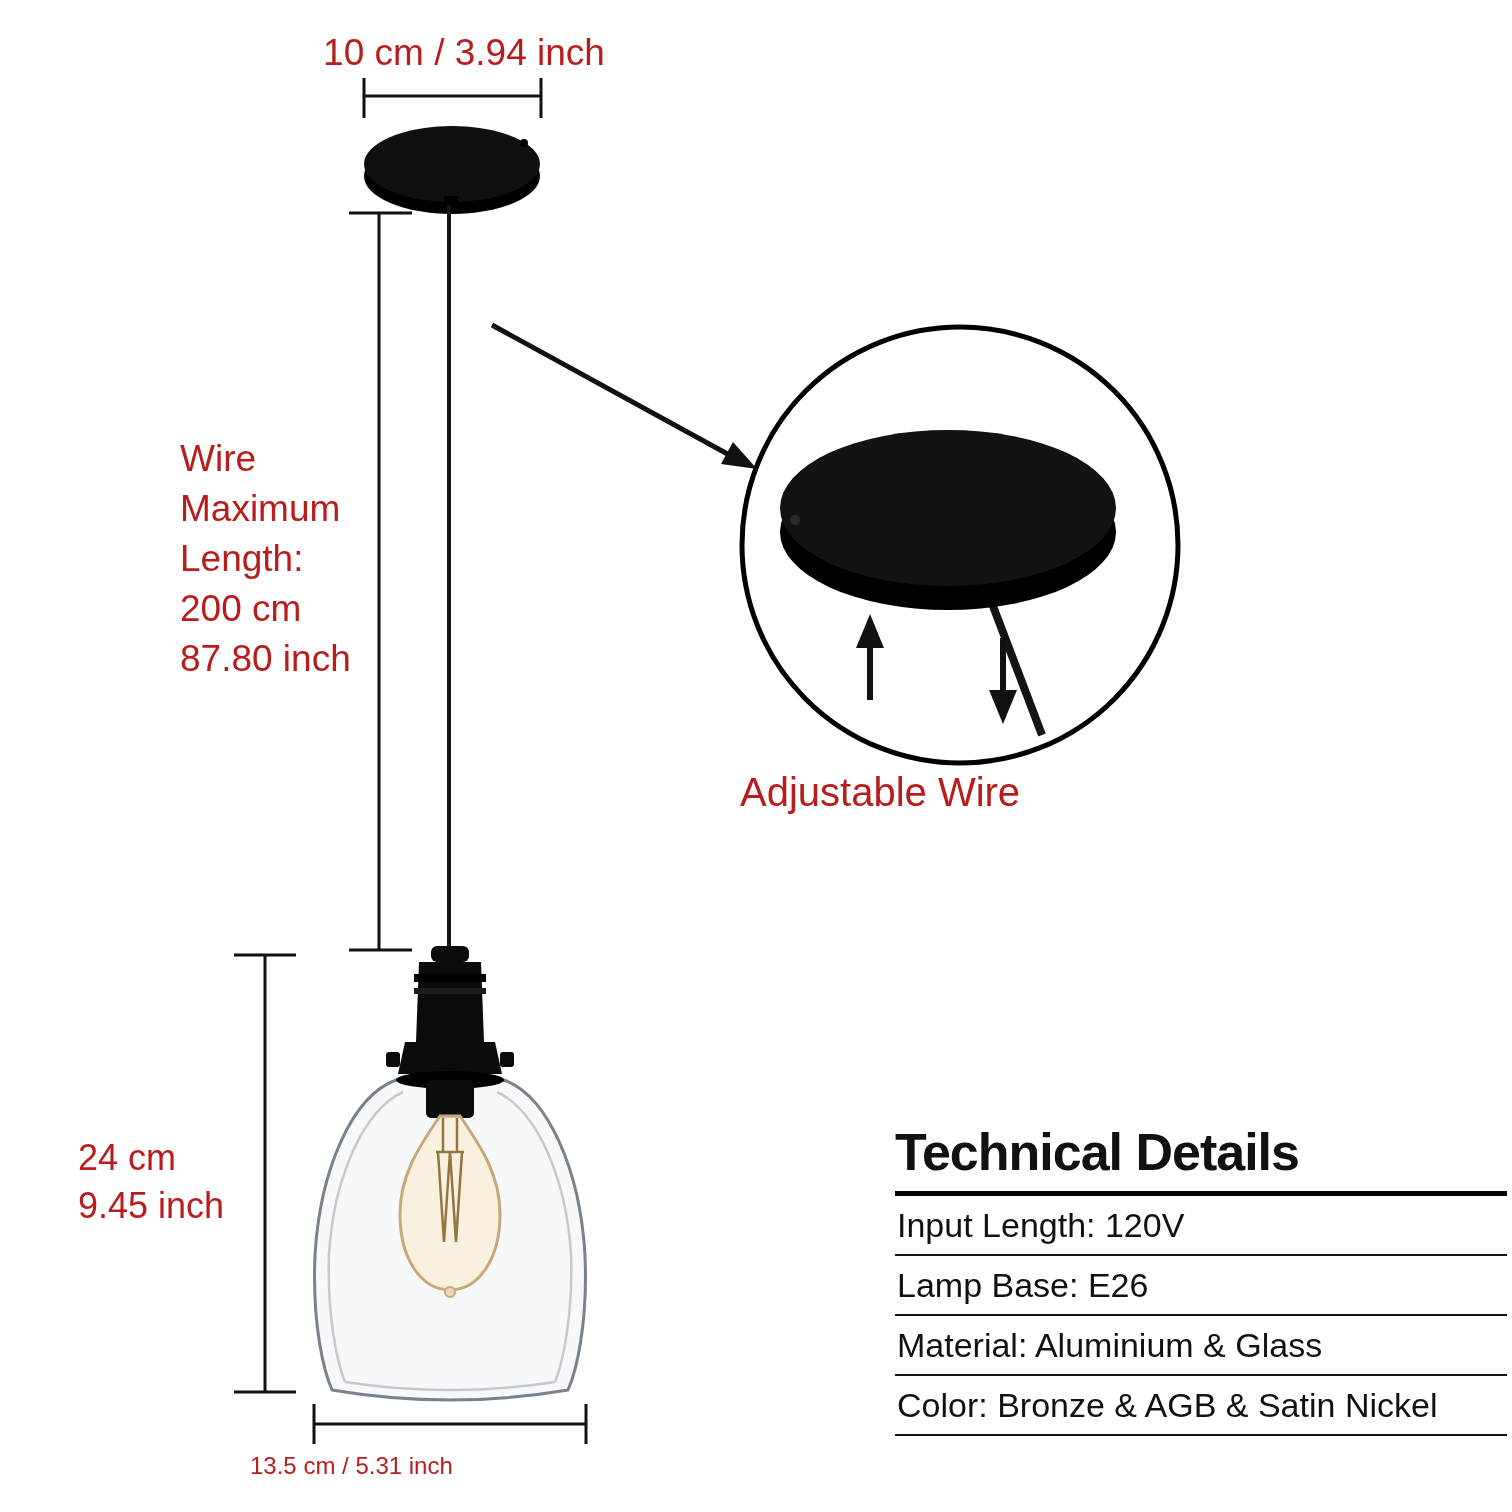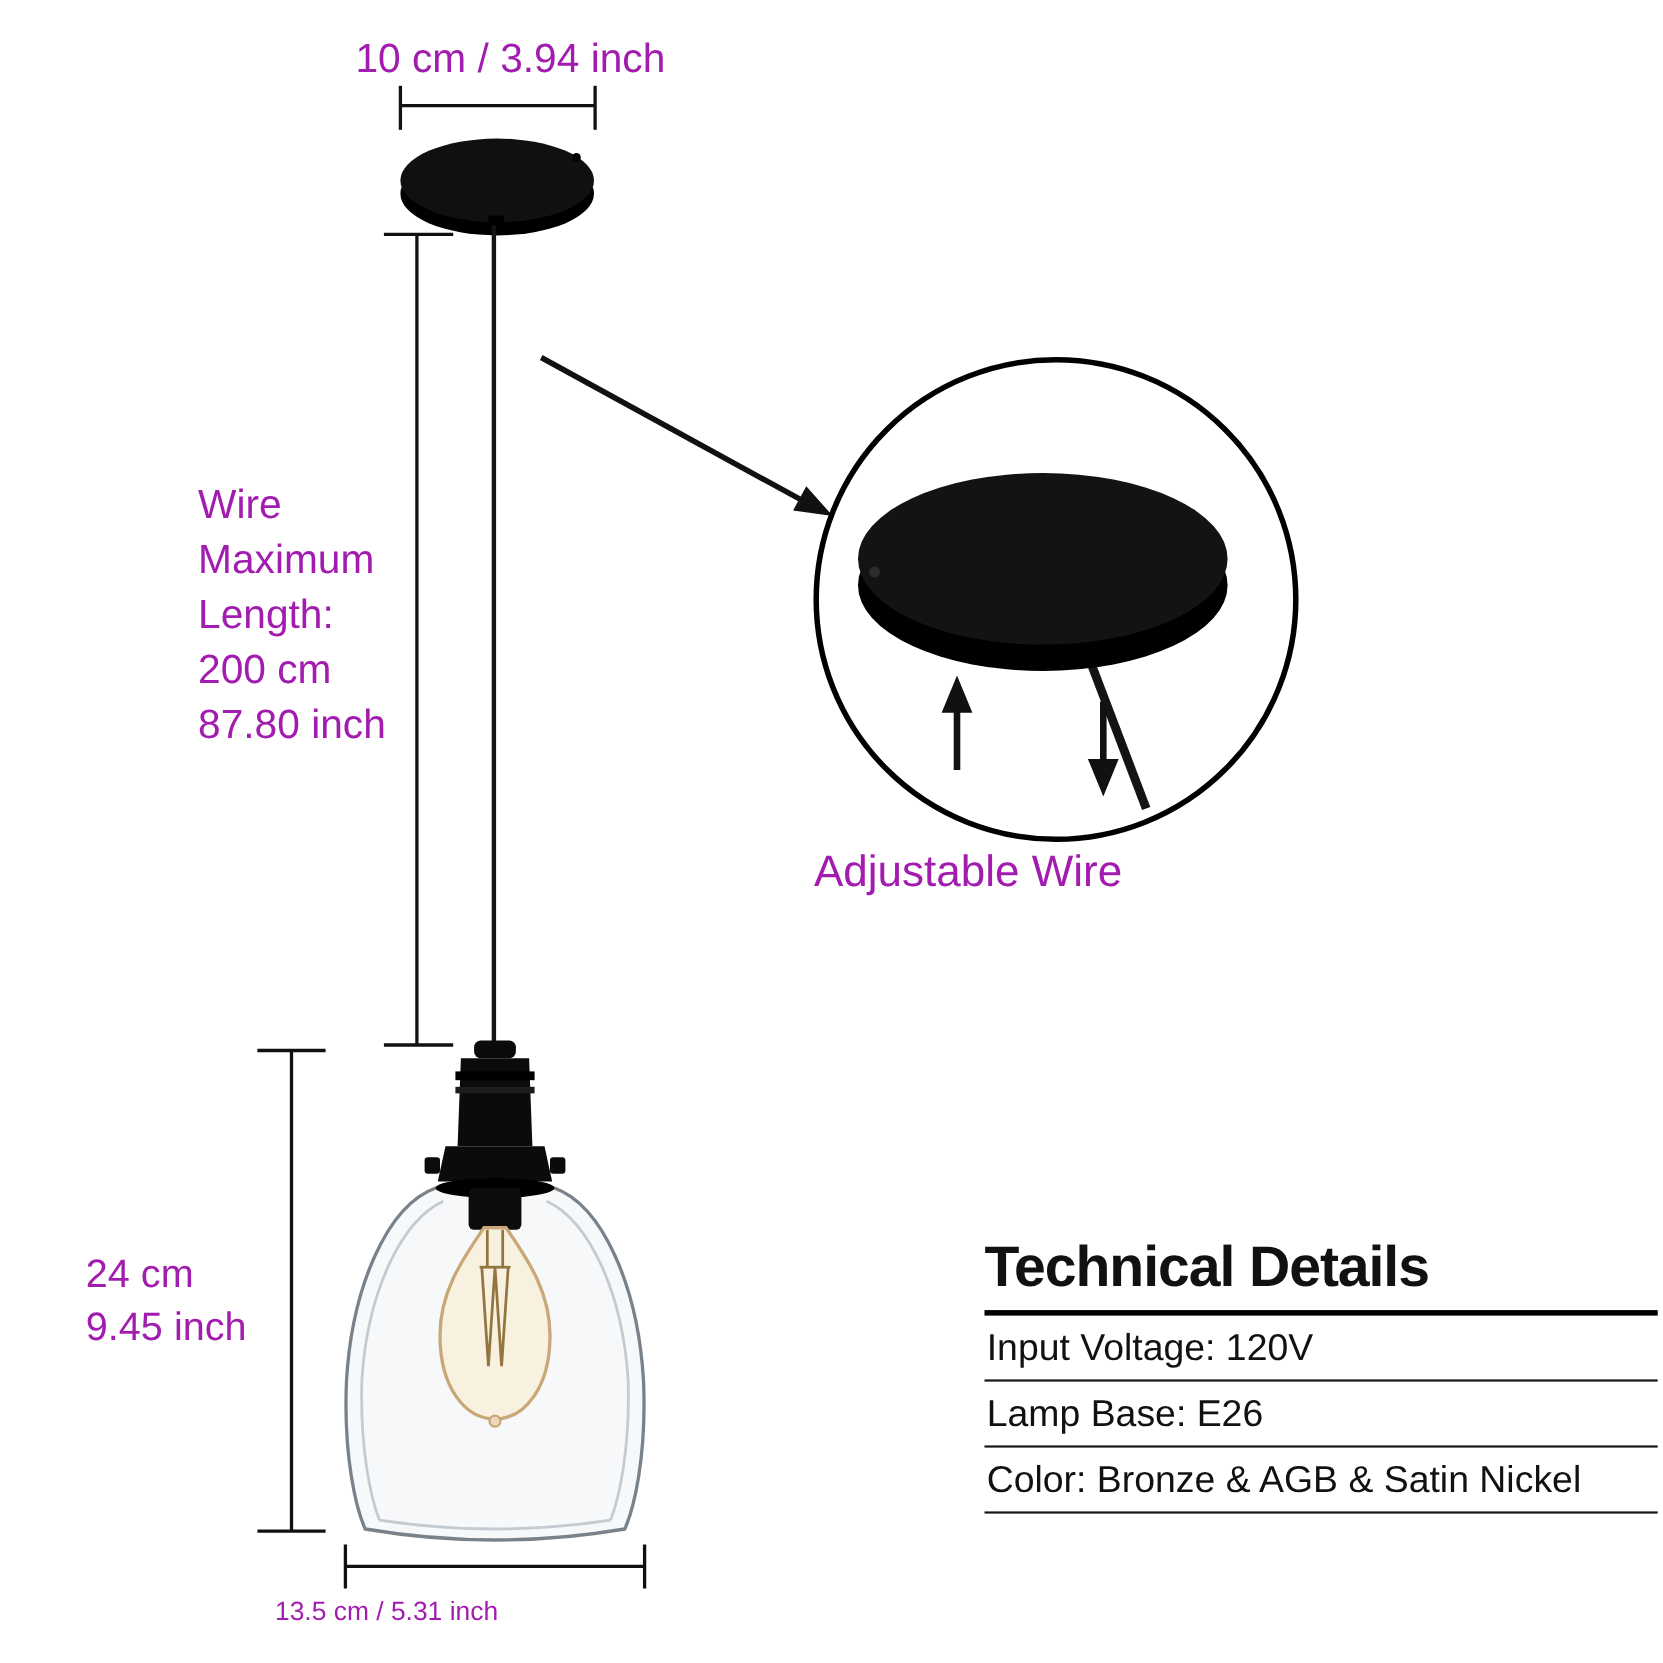--- a/index.html
+++ b/index.html
@@ -1,21 +1,21 @@
 <!DOCTYPE html>
 <html><head>
 <meta charset="utf-8">
 <style>
   html,body{margin:0;padding:0;}
   body{
     width:1512px;height:1512px;position:relative;background:#ffffff;
     font-family:"Liberation Sans",sans-serif;color:#111;overflow:hidden;
   }
   svg.canvas{position:absolute;left:0;top:0;width:1512px;height:1512px;}
-  .label{position:absolute;color:#a21caf;}
+  .label{position:absolute;color:#b91c1c;}
   #dim-canopy-text{left:264px;top:32px;width:400px;text-align:center;font-size:37px;}
   #wire-label{left:180px;top:434px;font-size:37px;line-height:50px;white-space:pre-line;}
   #lamp-height-label{left:78px;top:1134px;width:180px;text-align:left;font-size:36px;line-height:48px;white-space:pre-line;}
   #shade-width-label{left:250px;top:1452px;width:400px;text-align:left;font-size:24px;}
   #inset-caption{left:740px;top:770px;width:440px;text-align:left;font-size:40px;}
   .tech{position:absolute;left:895px;top:1122px;width:612px;}
   .tech-title{font-size:52px;font-weight:700;letter-spacing:-1px;padding-bottom:9px;border-bottom:5px solid #000;}
   .tech-row{font-size:34px;padding:10px 2px 9px 2px;border-bottom:2px solid #161616;}
 </style>
 </head>
@@ -116,16 +116,17 @@
 Length:
 200 cm
 87.80 inch</div>
 <div class="label" id="lamp-height-label">24 cm
 9.45 inch</div>
 <div class="label" id="shade-width-label">13.5 cm / 5.31 inch</div>
 <div class="label" id="inset-caption">Adjustable Wire</div>
 
 <div class="tech">
   <div class="tech-title">Technical Details</div>
-  <div class="tech-row">Input Voltage: 120V</div>
+  <div class="tech-row">Input Length: 120V</div>
   <div class="tech-row">Lamp Base: E26</div>
+  <div class="tech-row">Material: Aluminium &amp; Glass</div>
   <div class="tech-row">Color: Bronze &amp; AGB &amp; Satin Nickel</div>
 </div>
 
 </body></html>

